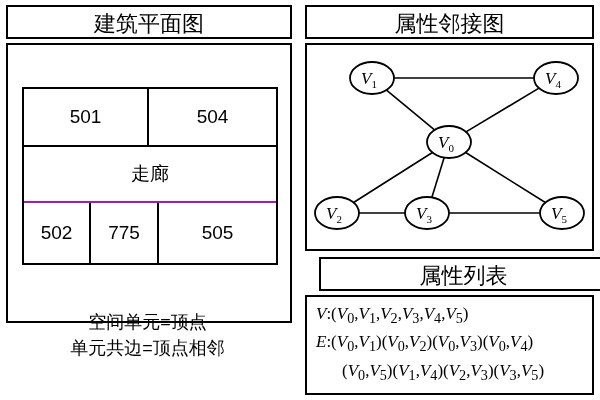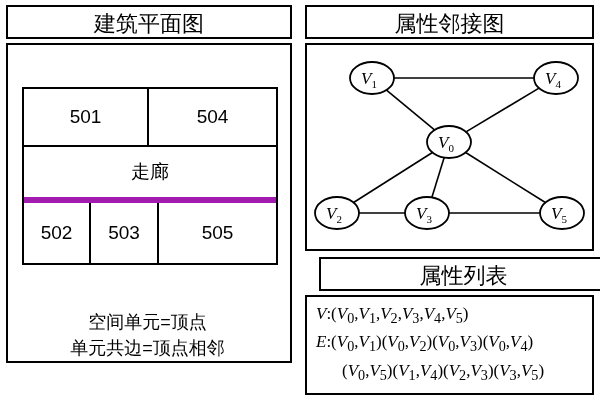--- a/index.html
+++ b/index.html
@@ -29,36 +29,36 @@
     font-family: "Liberation Sans", sans-serif;
     font-weight: normal;
   }
 
   
   #left-title-box {
     left: 6px; top: 5px; width: 286px; height: 34px;
   }
   #left-title-box .title { margin-top: 6px; }
   #left-body-box {
-    left: 6px; top: 43px; width: 286px; height: 320px;
+    left: 6px; top: 43px; width: 286px; height: 280px;
   }
 
   .plan-wrap {
     position: absolute;
     left: 14px; top: 42px;
     width: 256px; height: 178px;
     border: 2px solid #000000;
     box-sizing: border-box;
   }
   .plan-row {
     display: flex;
     box-sizing: border-box;
   }
   .plan-row.top { height: 58px; border-bottom: 2px solid #000000; }
-  .plan-row.mid { height: 56px; border-bottom: 6px solid #a21caf; }
+  .plan-row.mid { height: 56px; border-bottom: 2px solid #a21caf; }
   .plan-row.bot { height: 60px; }
   .cell {
     box-sizing: border-box;
     display: flex;
     align-items: center;
     justify-content: center;
     font-size: 19px;
     font-family: "Liberation Sans", sans-serif;
   }
   .cell.divider { border-right: 2px solid #000000; }
@@ -126,21 +126,21 @@
     <div class="plan-wrap">
       <div class="plan-row top">
         <div class="cell c501 divider">501</div>
         <div class="cell c504">504</div>
       </div>
       <div class="plan-row mid">
         <div class="cell ccorr">走廊</div>
       </div>
       <div class="plan-row bot">
         <div class="cell c502 divider">502</div>
-        <div class="cell c503 divider">503</div>
+        <div class="cell c503 divider">775</div>
         <div class="cell c505">505</div>
       </div>
     </div>
 
     <div class="caption">
       <div>空间单元=顶点</div>
       <div>单元共边=顶点相邻</div>
     </div>
   </div>
 

